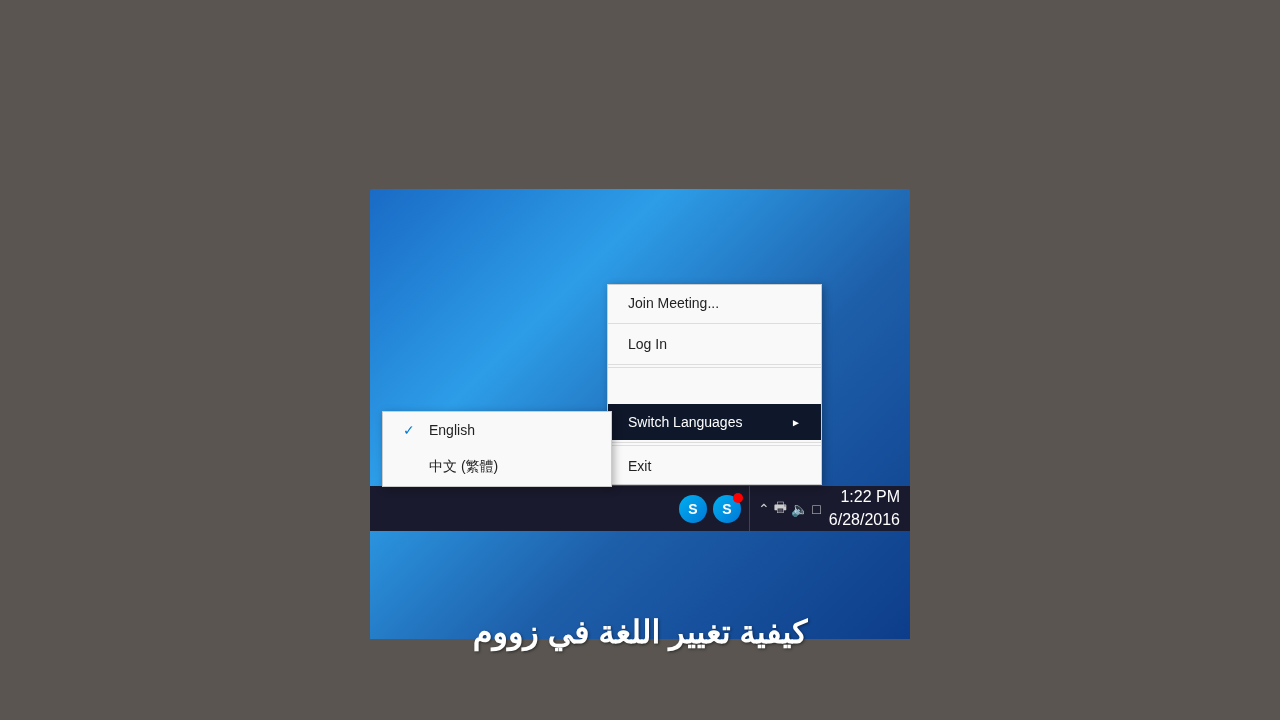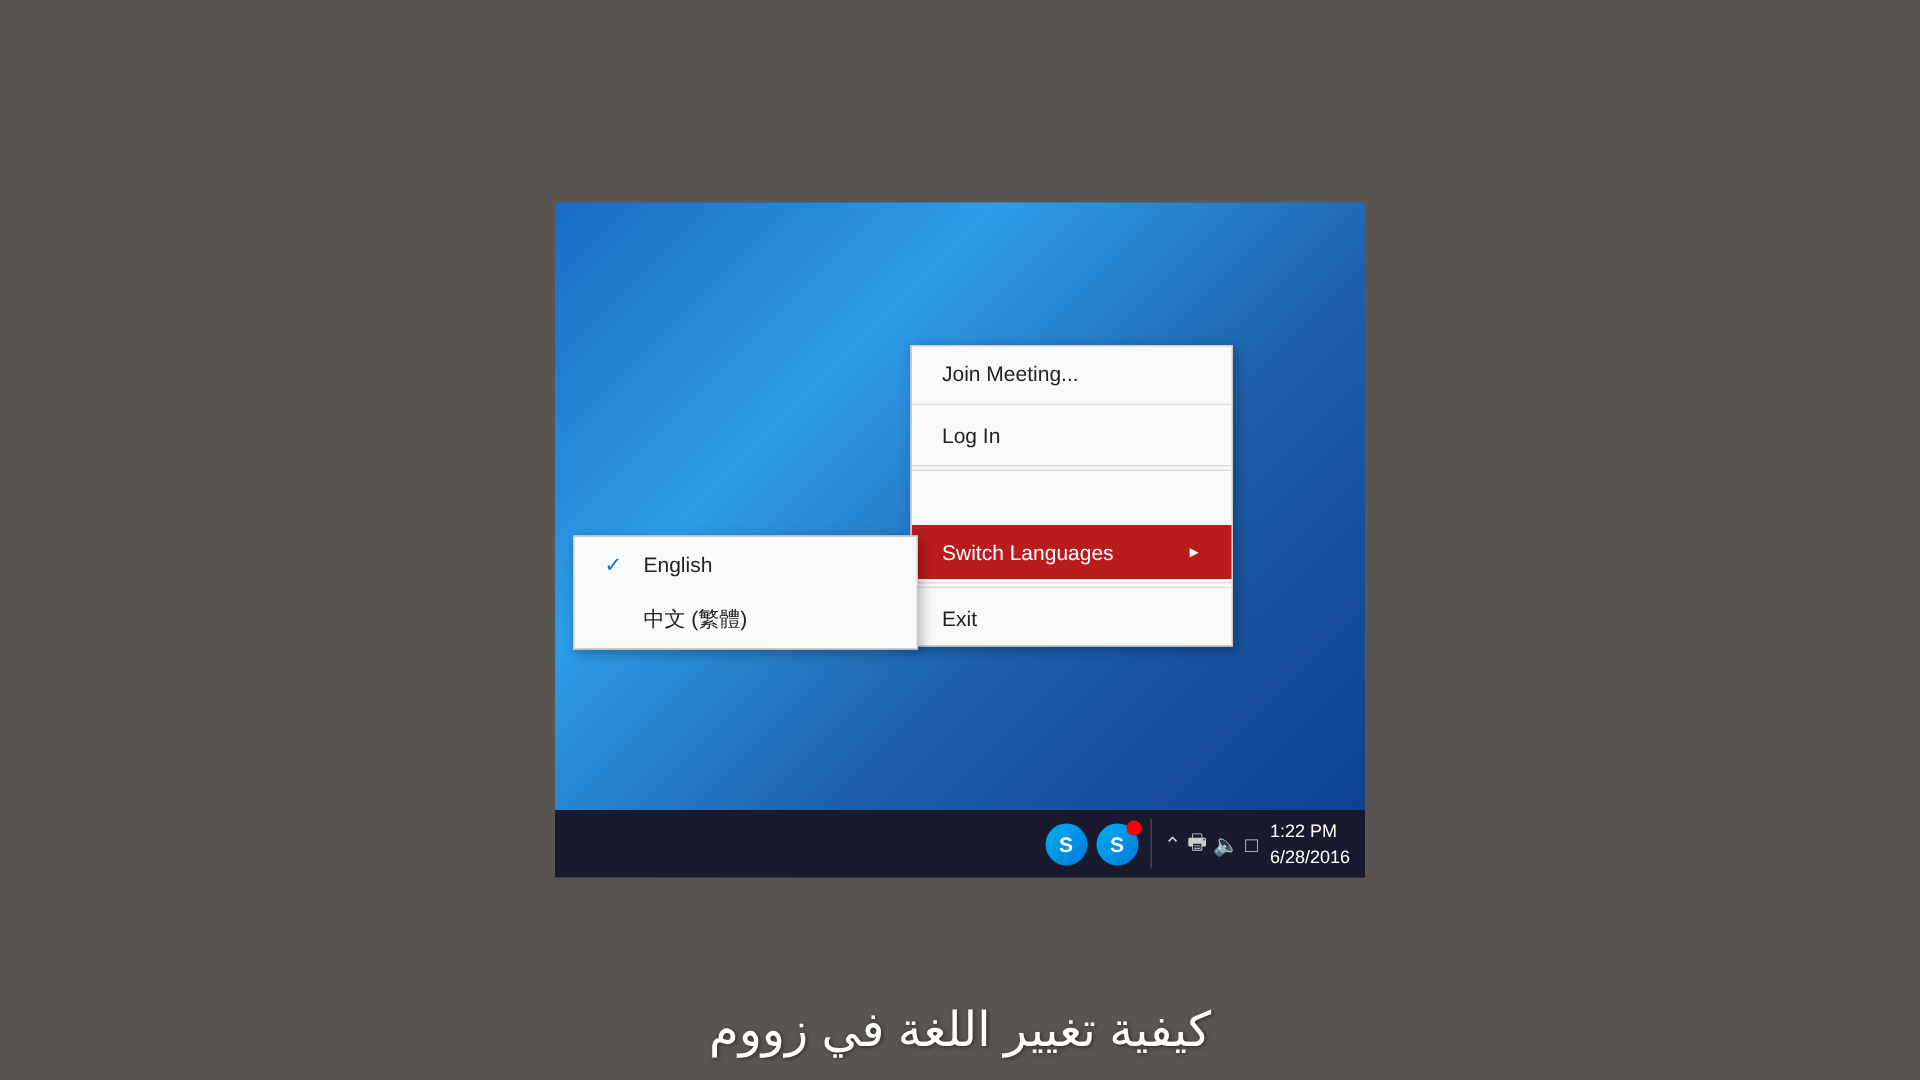--- a/index.html
+++ b/index.html
@@ -11,21 +11,21 @@
       display: flex;
       align-items: center;
       justify-content: center;
       font-family: 'Segoe UI', Arial, sans-serif;
       overflow: hidden;
       position: relative;
     }
 
     .screenshot-container {
       width: 540px;
-      height: 450px;
+      height: 342px;
       position: relative;
       border-radius: 2px;
       overflow: visible;
     }
 
     
     .desktop {
       width: 540px;
       height: 450px;
       background: linear-gradient(135deg, #1a6bc5 0%, #2d9de8 30%, #1e5faa 60%, #0d3d8a 100%);
@@ -102,22 +102,23 @@
 
     .tray-icons {
       display: flex;
       align-items: center;
       gap: 4px;
       color: #ccc;
       font-size: 14px;
     }
 
     .clock {
+      text-align: right;
       color: #ffffff;
-      font-size: 12px;
+      font-size: 16px;
       line-height: 1.4;
     }
 
     
     .context-menu-main {
       position: absolute;
       top: 95px;
       left: 237px;
       width: 215px;
       background: #f9f9f9;
@@ -131,21 +132,21 @@
       font-size: 14px;
       color: #222;
       cursor: pointer;
       display: flex;
       align-items: center;
       justify-content: space-between;
       border-bottom: none;
     }
 
     .menu-item.highlighted {
-      background: #b91c1c;
+      background: #0f172a;
       color: white;
       margin-top: 36px;
     }
 
     .menu-divider {
       height: 1px;
       background: #ddd;
       margin: 2px 0;
     }
 
@@ -184,21 +185,21 @@
     
     .arabic-subtitle {
       position: absolute;
       bottom: -120px;
       left: 50%;
       transform: translateX(-50%);
       white-space: nowrap;
       font-size: 32px;
       color: white;
       font-family: 'Segoe UI', Arial, sans-serif;
-      font-weight: normal;
+      font-weight: bold;
       text-shadow: 1px 1px 3px rgba(0,0,0,0.5);
       direction: rtl;
     }
 
     .outer-wrapper {
       position: relative;
     }
   </style>
 </head>
 <body>

